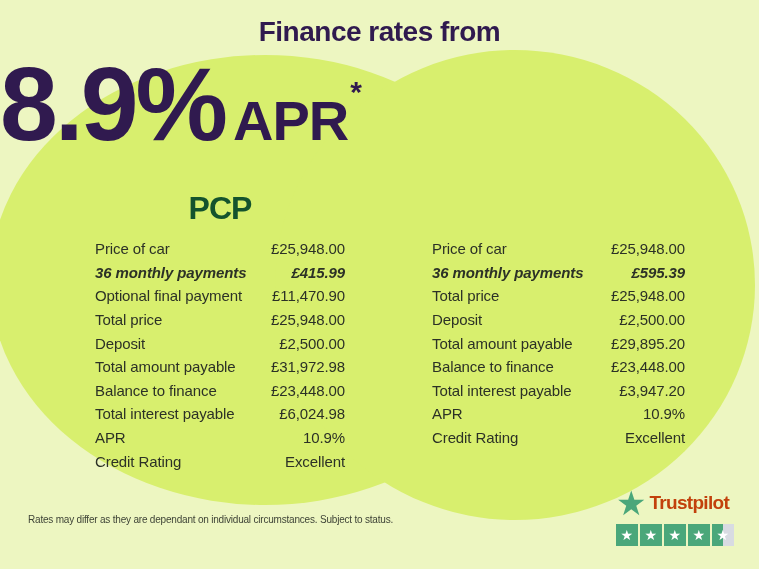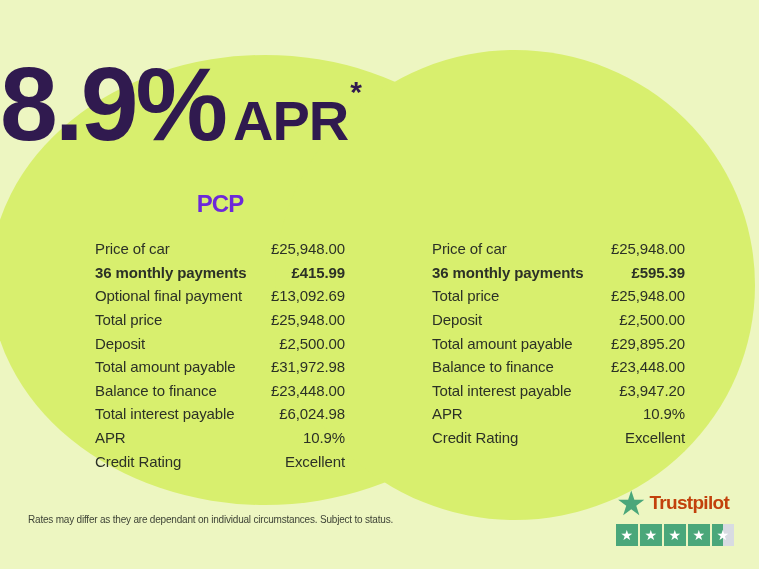--- a/index.html
+++ b/index.html
@@ -15,29 +15,29 @@
   .title{
     position:absolute;top:16px;left:0;width:100%;text-align:center;
     font-size:28px;font-weight:800;color:#301a4f;letter-spacing:-0.5px;
   }
   .rate-line{position:absolute;top:52px;left:0;width:100%;text-align:left;color:#301a4f;white-space:nowrap;}
   .rate-value{font-size:104px;font-weight:800;letter-spacing:-3px;line-height:1;}
   .rate-unit{font-size:56px;font-weight:700;letter-spacing:-1px;margin-left:8px;}
   .rate-asterisk{font-size:30px;font-weight:700;position:relative;top:-38px;margin-left:2px;}
   .col-heading{
     position:absolute;top:190px;text-align:center;
-    font-size:24px;font-weight:800;color:#6d28d9;letter-spacing:-1px;
+    font-size:32px;font-weight:800;color:#14532d;letter-spacing:-1px;
   }
   .pcp-heading{left:95px;width:250px;}
   .hp-heading{left:432px;width:253px;}
   .table{position:absolute;top:237px;font-size:15px;color:#2c3126;letter-spacing:-0.1px;}
   .pcp-table{left:95px;width:250px;}
   .hp-table{left:432px;width:253px;}
   .row{height:23.6px;display:flex;justify-content:space-between;align-items:center;}
-  .row.bold{font-weight:700;}
+  .row.bold{font-weight:700;font-style:italic;}
   .disclaimer{
     position:absolute;left:28px;top:512px;
     font-size:10px;line-height:15.5px;color:#3e4336;letter-spacing:-0.2px;white-space:nowrap;
   }
   .trustpilot{position:absolute;left:616px;top:486px;}
   .tp-brand{display:flex;align-items:center;height:34px;}
   .tp-star{font-size:34px;color:#4aa77a;line-height:34px;}
   .tp-name{font-size:19px;font-weight:700;color:#c2410c;letter-spacing:-0.7px;margin-left:3px;}
   .tp-rating{display:flex;gap:2.5px;margin-top:4px;}
   .sq{width:21.5px;height:21.5px;background:#4aa77a;display:flex;align-items:center;justify-content:center;}
@@ -47,39 +47,40 @@
 </head>
 <body>
 
 <div class="canvas">
 
   <div class="circle circle-left"></div>
   <div class="circle circle-right"></div>
 
   <div class="layer">
 
+    <div class="title">Finance rates from</div>
 
     <div class="rate-line">
       <span class="rate-value">8.9%</span><span class="rate-unit">APR</span><span class="rate-asterisk">*</span>
     </div>
 
     <div class="col-heading pcp-heading">PCP</div>
 
     <div class="table pcp-table">
       <div class="row">
         <span class="lbl">Price of car</span>
         <span class="val">£25,948.00</span>
       </div>
       <div class="row bold">
         <span class="lbl">36 monthly payments</span>
         <span class="val">£415.99</span>
       </div>
       <div class="row">
         <span class="lbl">Optional final payment</span>
-        <span class="val">£13,092.69</span>
+        <span class="val">£11,470.90</span>
       </div>
       <div class="row">
         <span class="lbl">Total price</span>
         <span class="val">£25,948.00</span>
       </div>
       <div class="row">
         <span class="lbl">Deposit</span>
         <span class="val">£2,500.00</span>
       </div>
       <div class="row">

